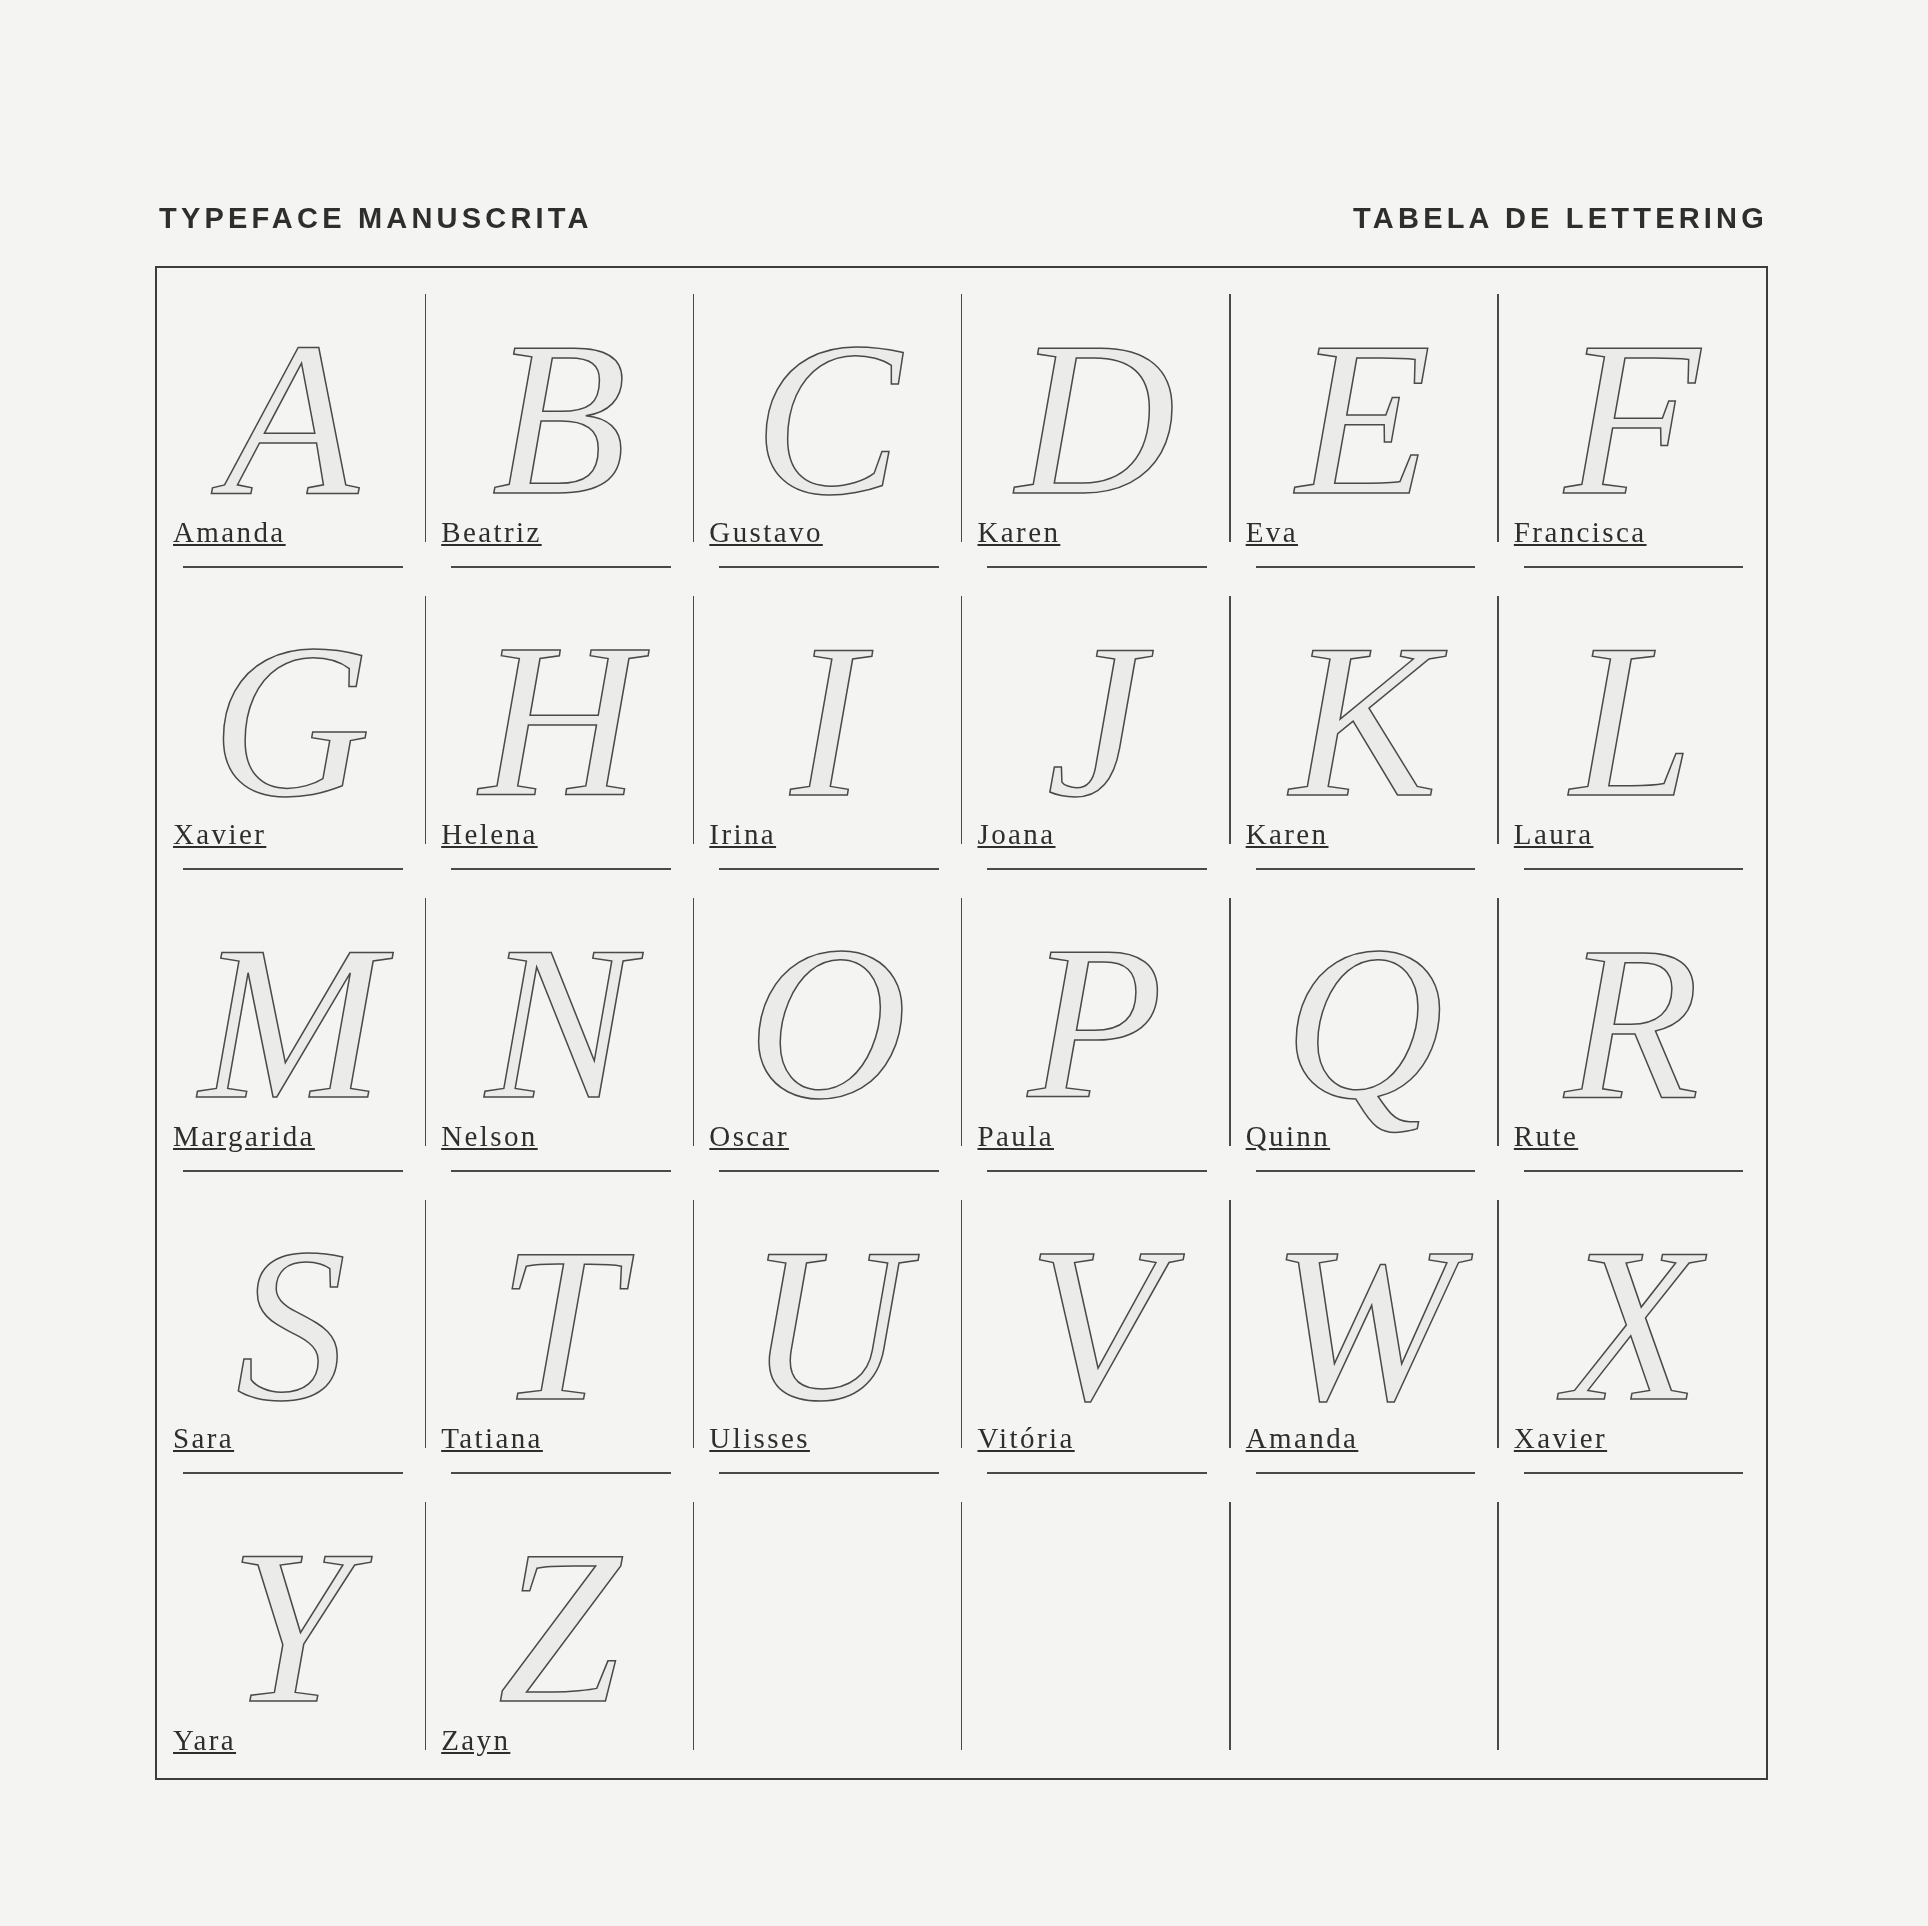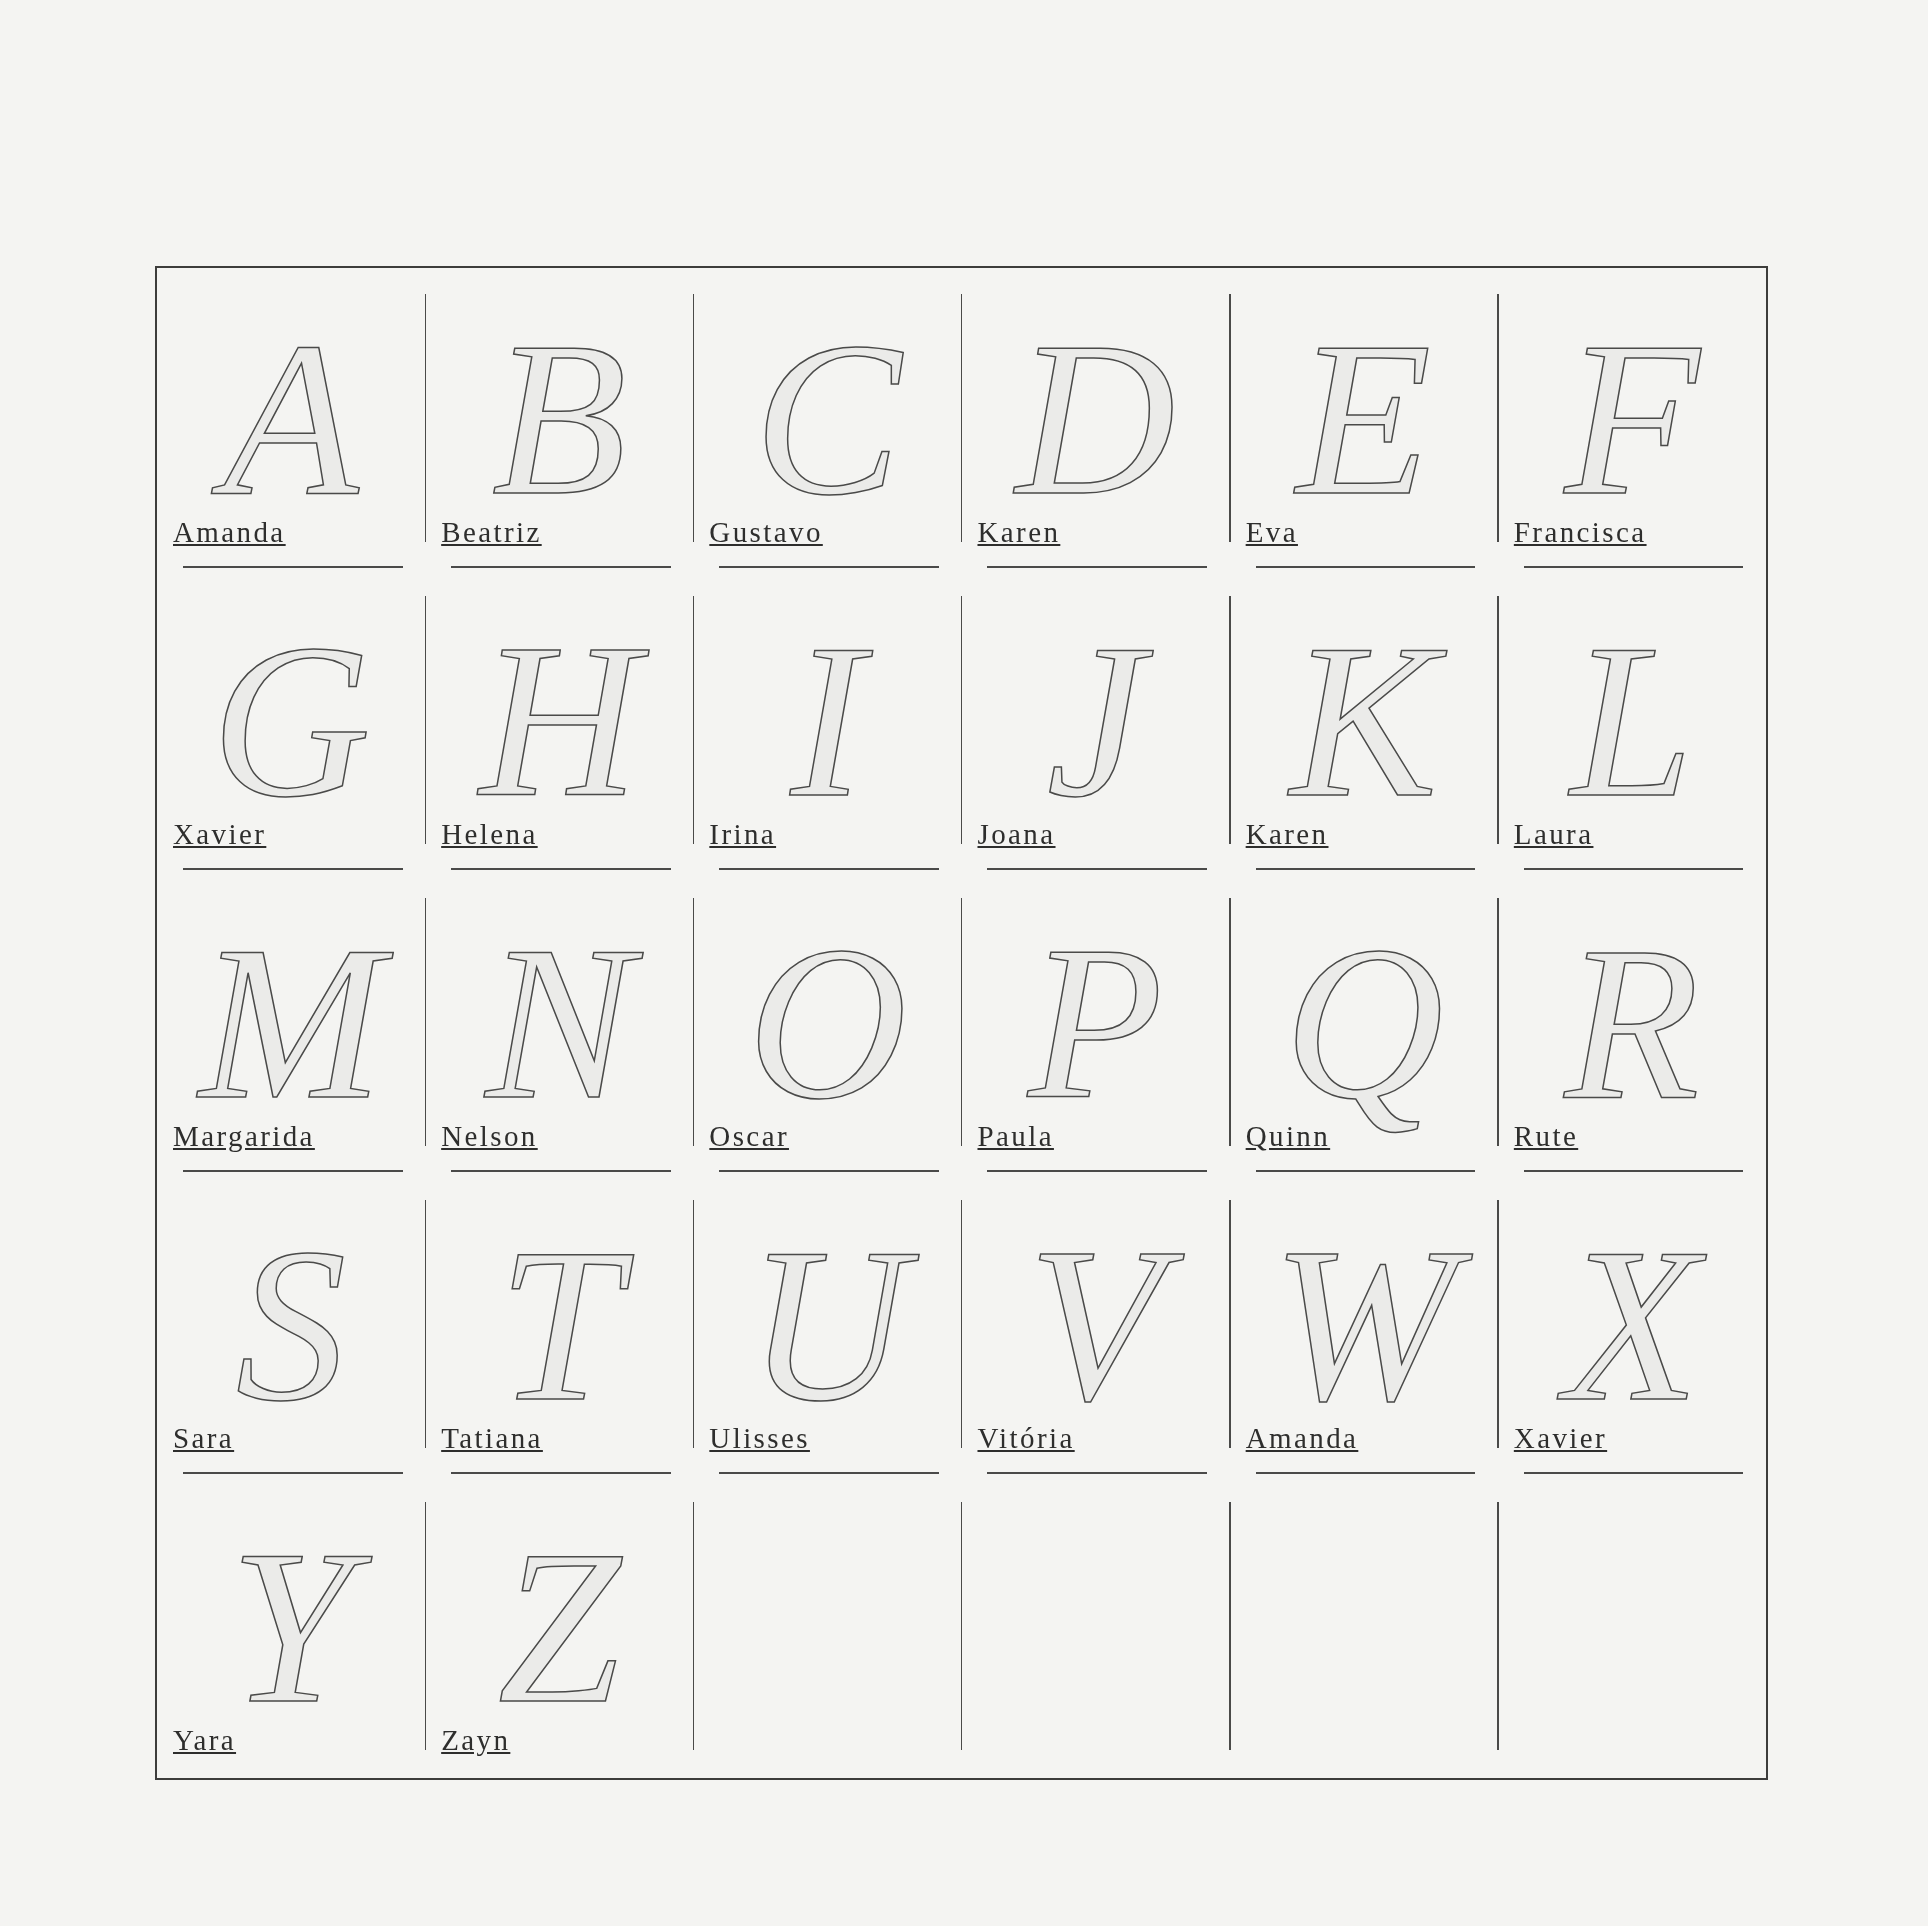--- a/index.html
+++ b/index.html
@@ -82,20 +82,24 @@
     color: #2e2e2d;
     white-space: nowrap;
     text-decoration: underline;
   }
 </style>
 </head>
 <body style="background: rgb(244, 244, 242);">
 
 <div class="page">
 
+  <div class="header">
+    <div class="header-title">TYPEFACE MANUSCRITA</div>
+    <div class="header-title">TABELA DE LETTERING</div>
+  </div>
 
   <div class="table" id="grid" style="border-color: rgb(61, 61, 60);">
       <div class="cell">
     <div class="glyph">A</div>
     <div class="name">Amanda</div>
     <span class="divider"></span>
     <span class="underline"></span>
   </div>
       <div class="cell">
     <div class="glyph">B</div>

